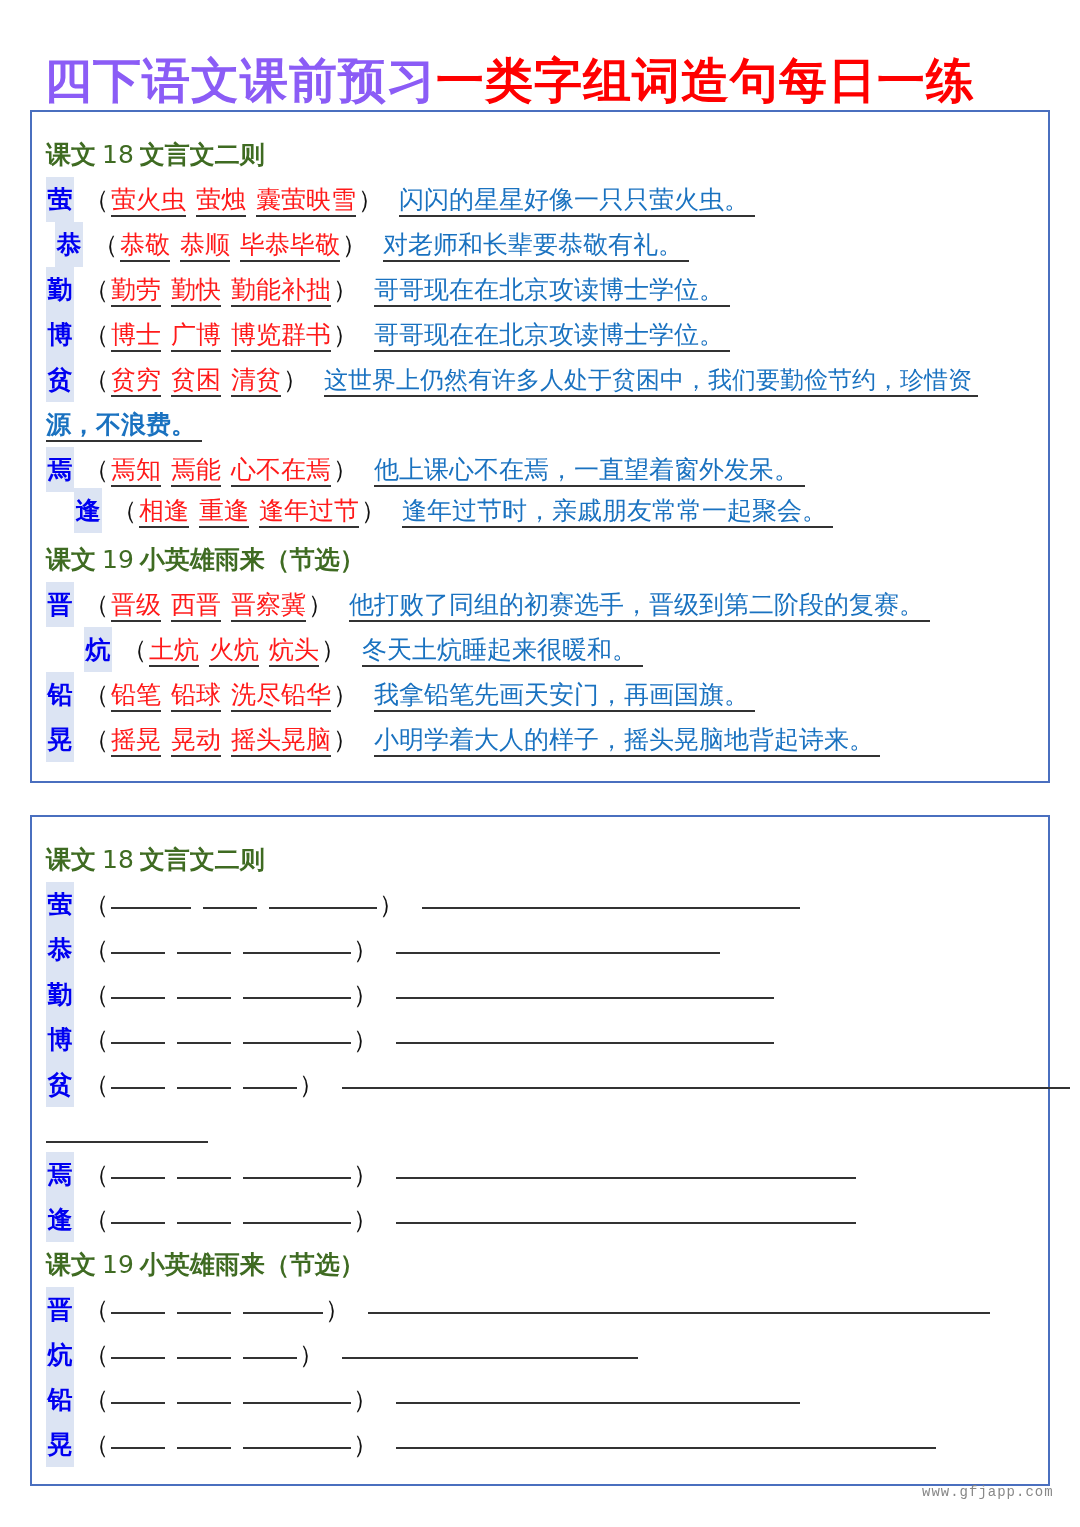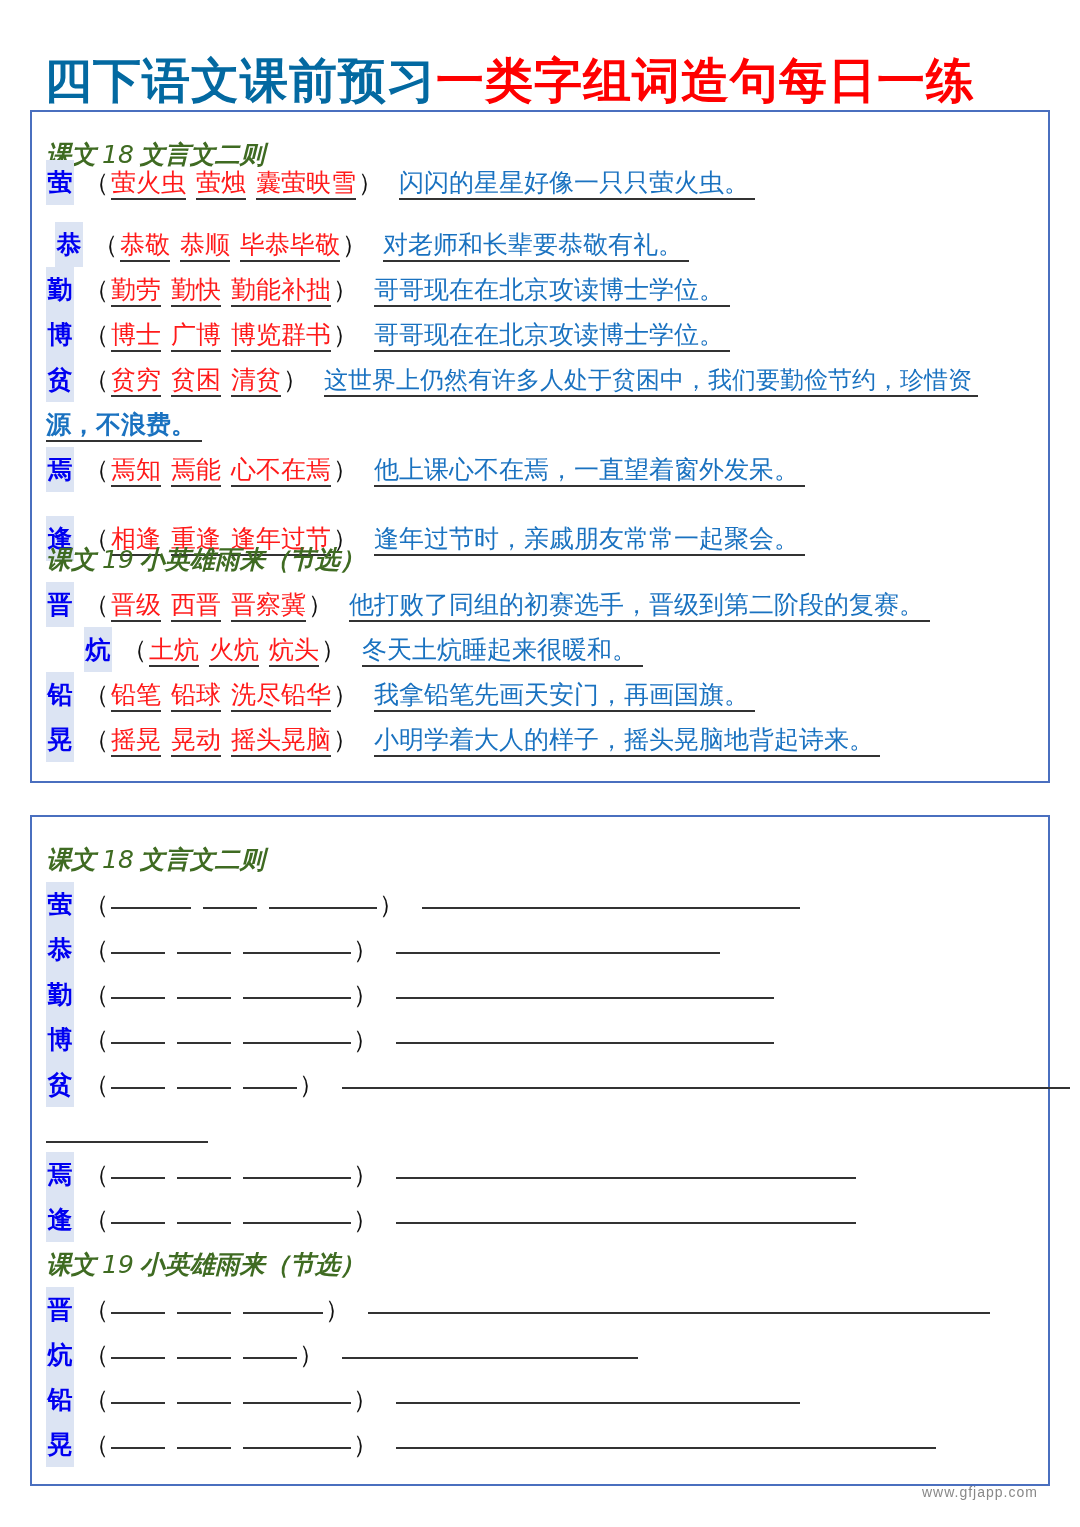--- a/index.html
+++ b/index.html
@@ -1,55 +1,55 @@
 <!DOCTYPE html>
 <html><head>
 <meta charset="utf-8">
 <style>
   html, body { margin: 0; padding: 0; background: #ffffff; }
   body { width: 1080px; height: 1527px; position: relative; overflow: hidden;
          font-family: "DejaVu Sans", "Liberation Sans", sans-serif; }
   .title { position: absolute; left: 44px; top: 50px; height: 60px; white-space: nowrap;
            font-family: "DejaVu Serif", "Liberation Serif", serif; font-weight: bold;
            font-size: 48px; line-height: 60px; letter-spacing: 1px; }
-  .title .black { color: #0369a1; }
+  .title .black { color: #8b5cf6; }
   .title .red { color: #ff0000; }
   .box { position: absolute; left: 30px; width: 1020px; border: 2px solid #4a6fbf; box-sizing: border-box; }
   #box1 { top: 110px; height: 673px; }
   #box2 { top: 815px; height: 671px; }
   .row { position: absolute; left: 14px; height: 45px; white-space: nowrap; font-size: 25px; line-height: 45px; }
-  .sect { color: #3f6b22; font-weight: bold; font-size: 25px; font-style: italic; }
+  .sect { color: #3f6b22; font-weight: bold; font-size: 25px; }
   .sect .num { font-weight: normal; margin: 0 6px; }
   .ch { display: inline-block; width: 28px; height: 45px; background: #dce4f3; color: #0000f0;
         font-weight: bold; text-align: center; vertical-align: top; }
   .paren { color: #111; margin: 0 2px; }
   .w { color: #ff1a1a; border-bottom: 2px solid #333; padding-bottom: 1px; margin-right: 10px; }
   .w.last { margin-right: 0; }
   .s { color: #1a72c0; border-bottom: 2px solid #333; padding-bottom: 1px; margin-left: 14px; padding-right: 6px; }
   .blank { display: inline-block; height: 2px; background: #333; vertical-align: baseline; margin-right: 12px; position: relative; top: -4px; }
   .blank.last { margin-right: 0; }
   .line { display: inline-block; height: 2px; background: #333; position: relative; top: -4px; margin-left: 16px; }
   .cont-line { position: absolute; height: 2px; background: #333; }
-  .watermark { position: absolute; left: 922px; top: 1484px; font-family: Liberation Sans, sans-serif;
+  .watermark { position: absolute; left: 922px; top: 1484px; font-family: Liberation Mono, monospace;
                font-size: 14px; color: #888; letter-spacing: 1px; }
 </style>
 </head>
 <body>
 
 <div class="title">
   <span class="black">四下语文课前预习</span><span class="red">一类字组词造句每日一练</span>
 </div>
 
 <div class="box" id="box1">
 
   <div class="row sect" style="top:20px;">
     <span>课文</span><span class="num">18</span><span>文言文二则</span>
   </div>
 
-  <div class="row" style="top:48px;">
+  <div class="row" style="top:65px;">
     <span class="ch">萤</span>
     <span class="paren">（</span><span class="w">萤火虫</span><span class="w">萤烛</span><span class="w last">囊萤映雪</span><span class="paren">）</span><span class="s">闪闪的星星好像一只只萤火虫。</span>
   </div>
 
   <div class="row" style="top:110px;padding-left:9px;">
     <span class="ch">恭</span>
     <span class="paren">（</span><span class="w">恭敬</span><span class="w">恭顺</span><span class="w last">毕恭毕敬</span><span class="paren">）</span><span class="s">对老师和长辈要恭敬有礼。</span>
   </div>
 
   <div class="row" style="top:155px;">
@@ -68,21 +68,21 @@
   </div>
   <div class="row" style="top:290px;">
     <span class="s" style="margin-left:0;font-weight:bold;">源，不浪费。</span>
   </div>
 
   <div class="row" style="top:335px;">
     <span class="ch">焉</span>
     <span class="paren">（</span><span class="w">焉知</span><span class="w">焉能</span><span class="w last">心不在焉</span><span class="paren">）</span><span class="s">他上课心不在焉，一直望着窗外发呆。</span>
   </div>
 
-  <div class="row" style="top:404px;">
+  <div class="row" style="top:376px;margin-left:28px;">
     <span class="ch">逢</span>
     <span class="paren">（</span><span class="w">相逢</span><span class="w">重逢</span><span class="w last">逢年过节</span><span class="paren">）</span><span class="s">逢年过节时，亲戚朋友常常一起聚会。</span>
   </div>
 
   <div class="row sect" style="top:425px;">
     <span>课文</span><span class="num">19</span><span>小英雄雨来（节选）</span>
   </div>
 
   <div class="row" style="top:470px;">
     <span class="ch">晋</span>

